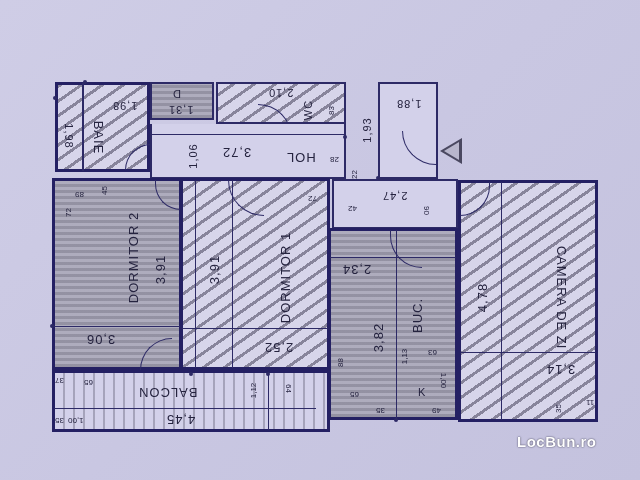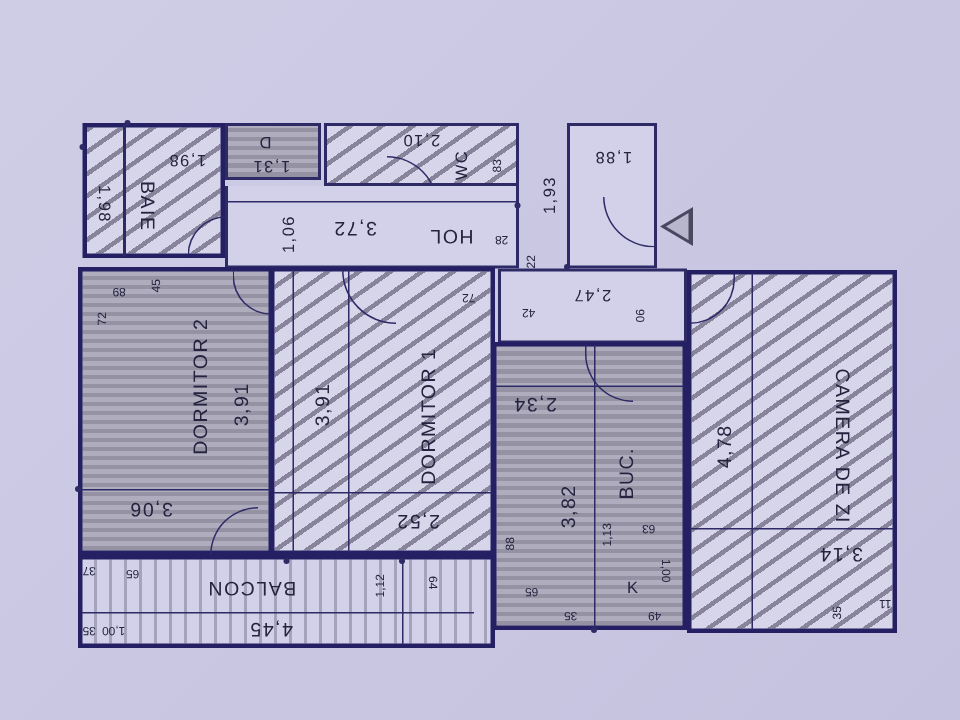--- a/index.html
+++ b/index.html
@@ -159,13 +159,14 @@
 
   <div class="dot" style="left:53px;top:96px;"></div>
   <div class="dot" style="left:83px;top:80px;"></div>
   <div class="dot" style="left:343px;top:135px;"></div>
   <div class="dot" style="left:376px;top:176px;"></div>
   <div class="dot" style="left:50px;top:324px;"></div>
   <div class="dot" style="left:189px;top:372px;"></div>
   <div class="dot" style="left:266px;top:372px;"></div>
   <div class="dot" style="left:394px;top:418px;"></div>
 
+  <div class="watermark">LocBun.ro</div>
 </div>
 
 </body></html>

